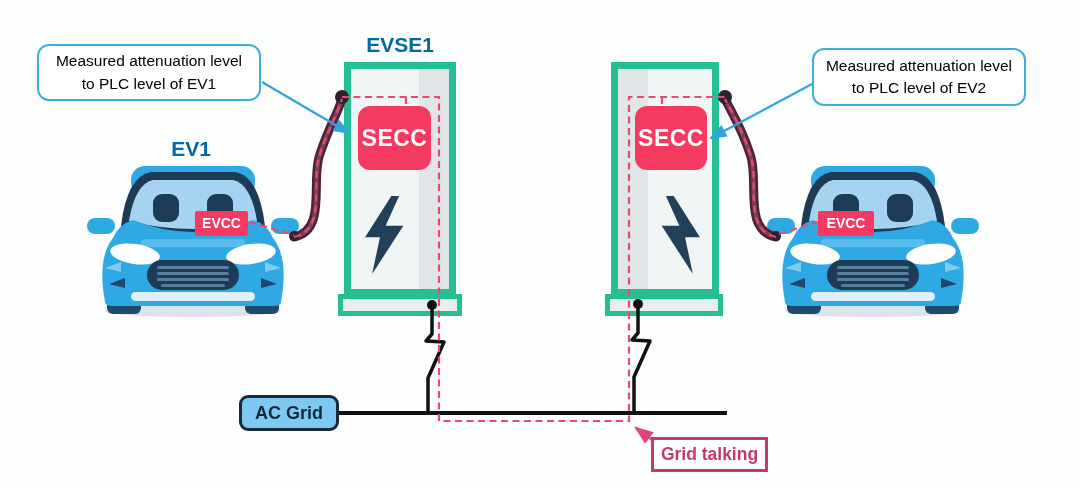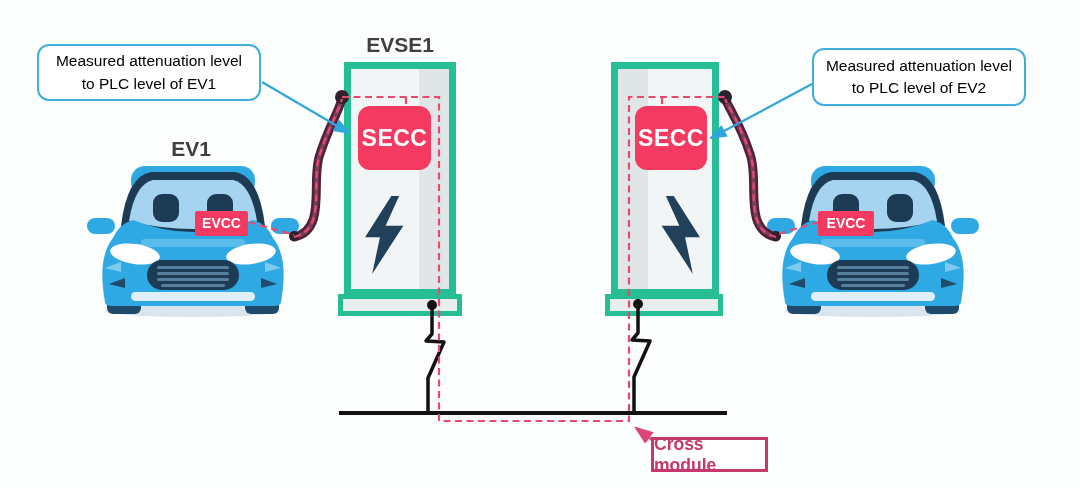--- a/index.html
+++ b/index.html
@@ -31,21 +31,21 @@
   .evcc{border-radius:2px;font-size:14px;}
   
   .callout{
     position:absolute;box-sizing:border-box;background:#FFFFFF;
     border:2.5px solid #3FAEDF;border-radius:12px;
     color:#000000;font-size:15.5px;text-align:center;
     display:flex;flex-direction:column;justify-content:center;line-height:1.45;
   }
   
   .big-label{
-    position:absolute;font-weight:bold;color:#404040;
+    position:absolute;font-weight:bold;color:#0369a1;
     font-size:21px;text-align:center;
   }
   .acgrid{
     position:absolute;box-sizing:border-box;background:#7EC9F2;
     border:3px solid #18293C;border-radius:9px;color:#14263C;
     font-weight:bold;font-size:18px;text-align:center;
     display:flex;align-items:center;justify-content:center;
   }
   .crosstalk{
     position:absolute;box-sizing:border-box;background:#FFFFFF;
@@ -187,16 +187,17 @@
 
   <div class="callout topbox" style="left:37px;top:44px;width:224px;height:57px;">
     <span>Measured attenuation level</span>
     <span>to PLC level of EV1</span>
   </div>
   <div class="callout topbox" style="left:812px;top:48px;width:214px;height:58px;">
     <span>Measured attenuation level</span>
     <span>to PLC level of EV2</span>
   </div>
 
-
-  <div class="crosstalk topbox" style="left:651px;top:437px;width:117px;height:35px;">Cross module</div>
+  <div class="acgrid topbox" style="left:239px;top:395px;width:100px;height:36px;">AC Grid</div>
+
+  <div class="crosstalk topbox" style="left:651px;top:437px;width:117px;height:35px;">Grid talking</div>
 
 </div>
 
 </body></html>

